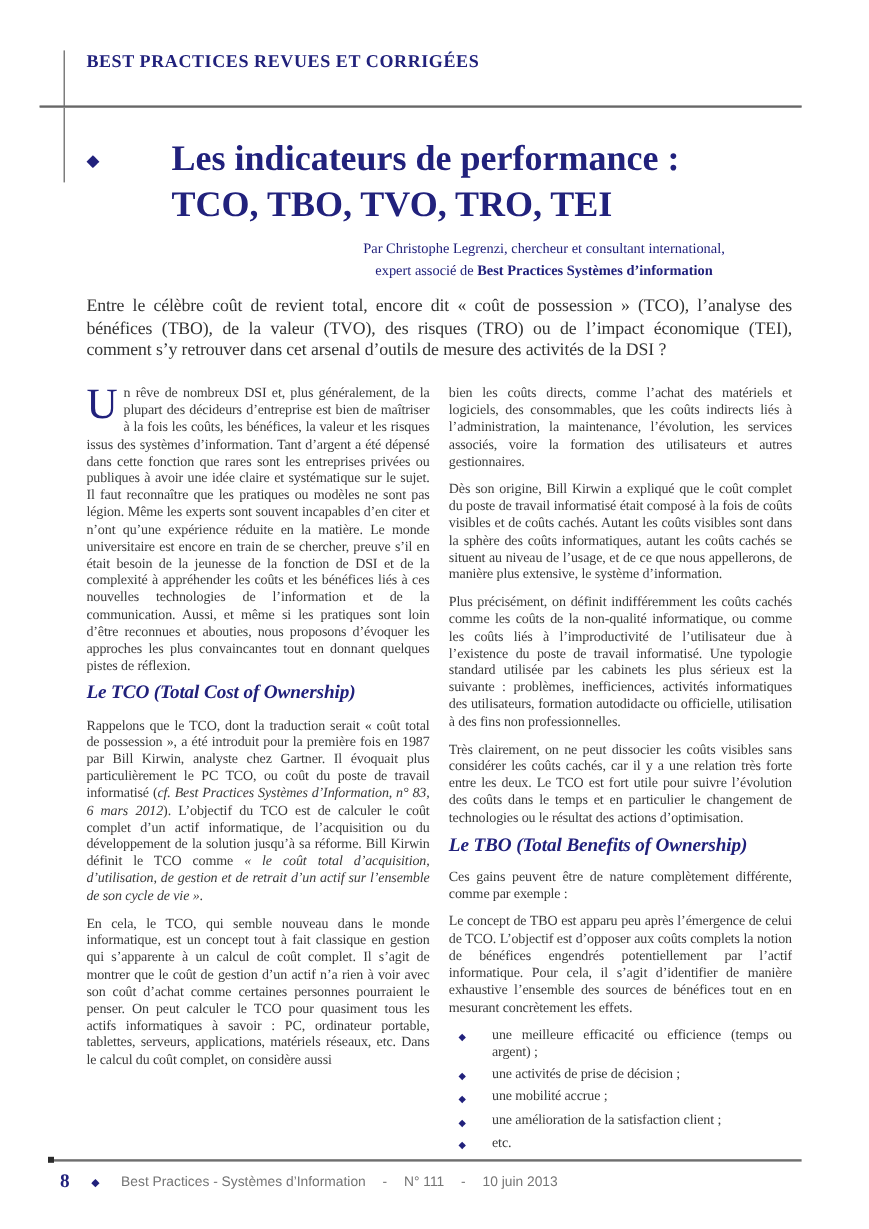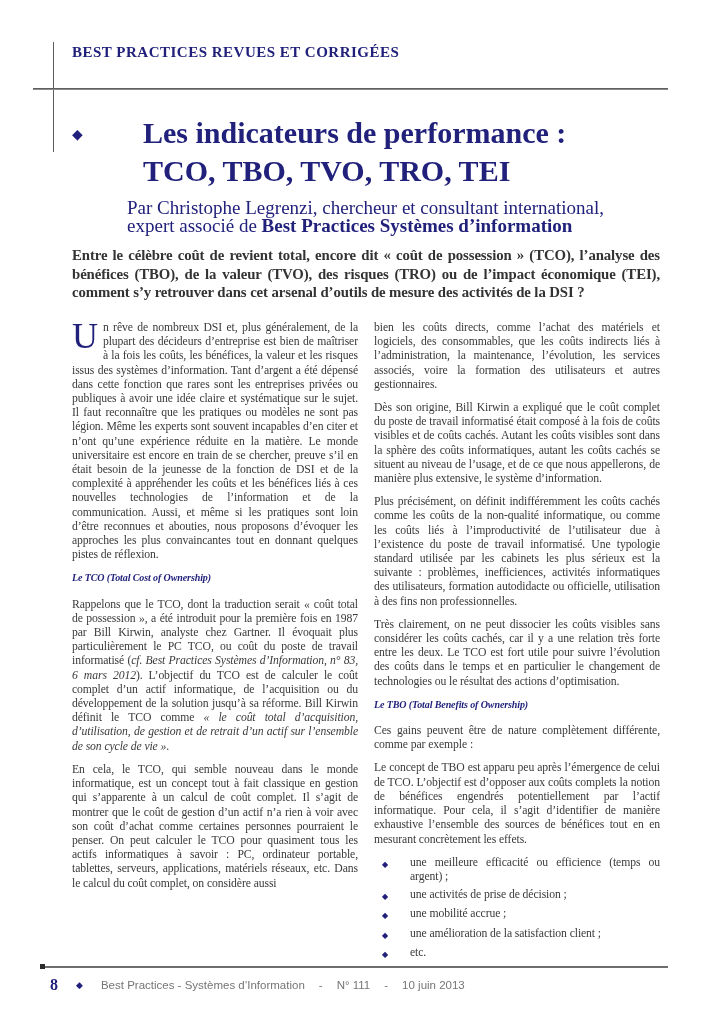--- a/index.html
+++ b/index.html
@@ -13,36 +13,36 @@
     position:absolute; left:72px; top:44px;
     font-size:15px; font-weight:bold; color:#21217c; letter-spacing:.5px;
   }
   .vmark { position:absolute; left:53px; top:42px; width:1px; height:110px; background:#5c5c5c; }
   .rule-top { position:absolute; left:33px; top:88px; width:641px; height:2px; background:#8b8b8b; border-top:1px solid #5f5f5f; }
   .rule-top-dot { position:absolute; left:674px; top:86px; width:5px; height:5px; background:#2b2b2b; }
   
   .title-block { position:absolute; left:72px; top:114px; display:flex; }
   .title-bullet { width:43px; color:#21217c; font-size:14px; padding-top:12px; }
   .title-text { font-size:30px; line-height:38px; font-weight:bold; color:#21217c;margin-left:28px; }
-  .byline { position:absolute; right:64px; top:199px; text-align:left; color:#21217c; font-size:19px; line-height:17.5px; }
+  .byline { position:absolute; right:64px; top:199px; text-align:center; color:#21217c; font-size:12px; line-height:17.5px; }
   .byline .journal { font-weight:bold; }
   
   .standfirst {
     position:absolute; left:72px; top:246px; width:588px;
-    font-size:14.8px; line-height:18.6px; font-weight:bold; color:#333333; text-align:justify; letter-spacing:-.1px;
+    font-size:14.8px; line-height:18.6px; font-weight:normal; color:#333333; text-align:justify; letter-spacing:-.1px;
   }
   
   .columns { position:absolute; left:72px; top:321px; width:588px; height:644px; display:flex; gap:16px; overflow:hidden; }
   .col { width:286px; font-size:11.7px; line-height:14.2px; text-align:justify; letter-spacing:-.1px; }
   .col p { margin-bottom:9px; }
   .dropcap { float:left; font-size:36px; line-height:27px; padding:2px 5px 0 0; color:#21217c; }
   .it { font-style:italic; }
   .section-heading { color:#21217c; font-weight:bold; font-style:italic; font-size:17.5px; line-height:21px; margin:8px 0 12px; }
   .section-heading .caps { font-style:normal; letter-spacing:.5px; }
-  .sub-heading { color:#21217c; font-weight:bold; font-style:italic; font-size:10px; margin:6px 0 12px; }
+  .sub-heading { color:#21217c; font-weight:bold; font-style:italic; font-size:16px; margin:6px 0 12px; }
   .bullet-row { display:flex; margin:0 0 3px 8px; line-height:14.5px; }
   .bdia { color:#21217c; font-size:8px; width:28px; flex:none; padding-top:2px; }
   
   .rule-bottom { position:absolute; left:42px; top:966px; width:630px; height:2px; background:#6e6e6e; }
   .rule-bottom-dot { position:absolute; left:40px; top:964px; width:5px; height:5px; background:#2b2b2b; }
   .footer-row {
     position:absolute; left:50px; top:976px; display:flex; align-items:center;
     font-family:"Liberation Sans","DejaVu Sans",sans-serif; font-size:11.5px; color:#757575;
   }
   .page-num { font-family:"Liberation Serif","DejaVu Serif",serif; font-size:16px; font-weight:bold; color:#21217c; }

